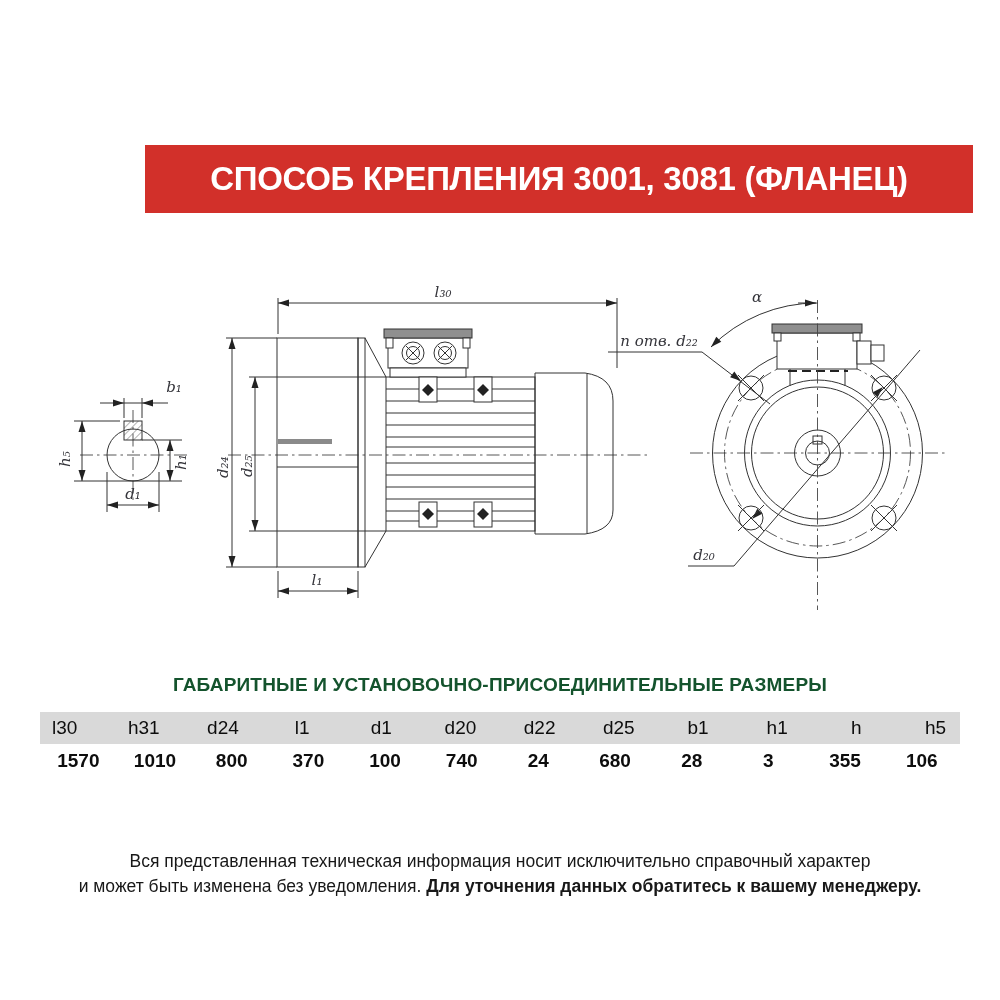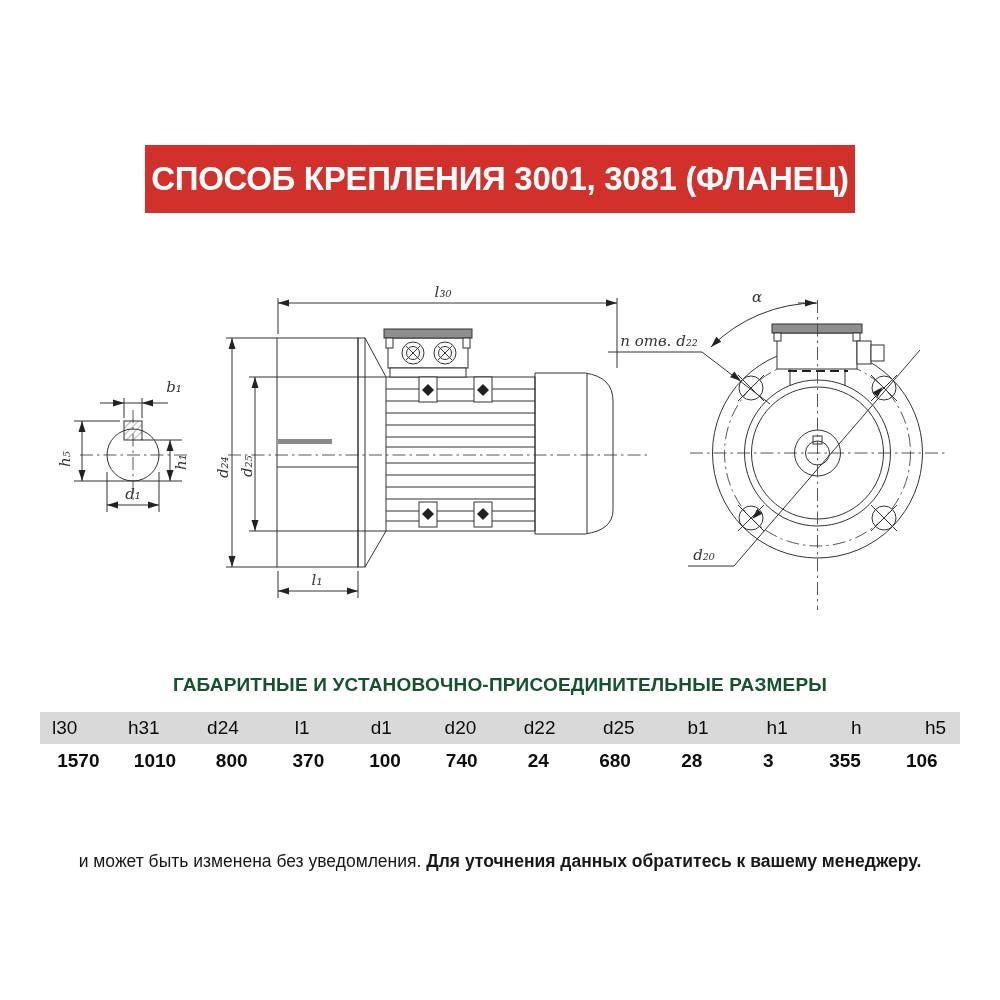--- a/index.html
+++ b/index.html
@@ -1,21 +1,21 @@
 <!DOCTYPE html>
 <html><head>
 <meta charset="utf-8">
 <style>
   html,body{margin:0;padding:0;}
   body{
     width:1000px;height:1000px;position:relative;background:#ffffff;
     font-family:"Liberation Sans", sans-serif;color:#111;overflow:hidden;
   }
   .banner{
-    position:absolute;left:145px;top:145px;width:710px;height:68px;
+    position:absolute;left:145px;top:145px;width:828px;height:68px;
     background:#d2302a;display:flex;align-items:center;justify-content:center;
   }
   .banner span{
     color:#ffffff;font-size:33px;font-weight:bold;letter-spacing:-0.3px;white-space:nowrap;
   }
   .drawing-wrap{position:absolute;left:0;top:250px;width:1000px;height:400px;}
   .section-title{
     position:absolute;left:0;top:674px;width:1000px;text-align:center;
     font-size:19px;font-weight:bold;color:#14532d;letter-spacing:0.2px;
   }
@@ -259,14 +259,15 @@
     <div class="dim-cell">24</div>
     <div class="dim-cell">680</div>
     <div class="dim-cell">28</div>
     <div class="dim-cell">3</div>
     <div class="dim-cell">355</div>
     <div class="dim-cell">106</div>
   </div>
 </div>
 
 <div class="footer">
+  <div>Вся представленная техническая информация носит исключительно справочный характер</div>
   <div><span>и может быть изменена без уведомления.</span> <b>Для уточнения данных обратитесь к вашему менеджеру.</b></div>
 </div>
 
 </body></html>

